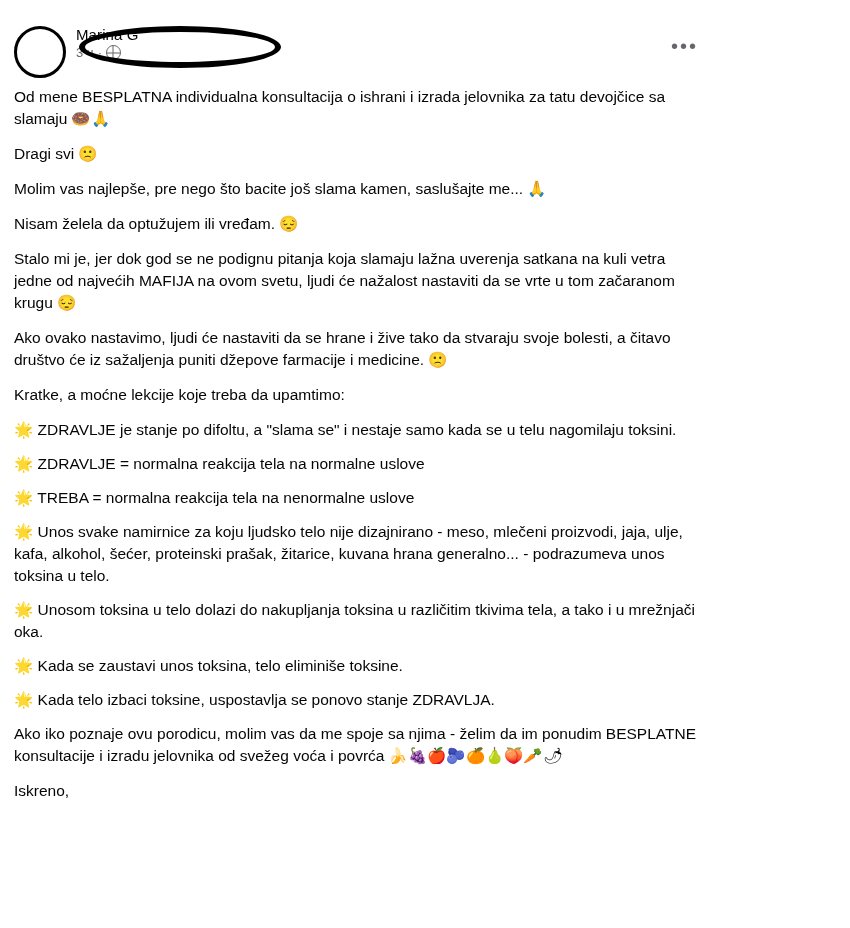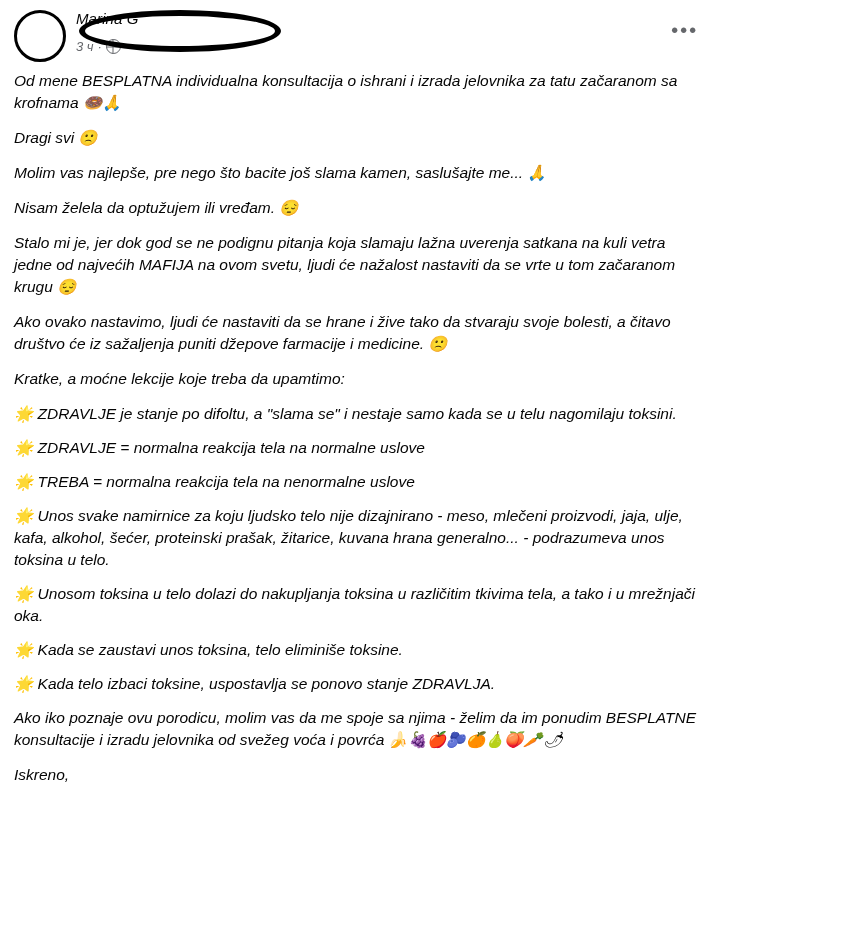--- a/index.html
+++ b/index.html
@@ -10,23 +10,22 @@
   body {
     width: 850px;
     height: 928px;
     font-family: "Liberation Sans", sans-serif;
     color: #1c1e21;
     overflow: hidden;
   }
   .post {
     width: 720px;
     box-sizing: border-box;
-    padding: 6px 14px 0 14px;
+    padding: 22px 14px 0 14px;
     position: relative;
-    font-style: italic;
   }
   .post-header {
     display: flex;
     align-items: flex-start;
     padding: 2px 0 6px 0;
     position: relative;
     min-height: 48px;
   }
   .avatar {
     width: 46px;
@@ -65,21 +64,21 @@
     border: 6px solid #000;
     border-radius: 50%;
     background: transparent;
     pointer-events: none;
   }
   .meta-row {
     display: flex;
     align-items: flex-start;
     font-size: 13px;
     color: #65676b;
-    margin-top: 12px;
+    margin-top: 2px;
   }
   .meta-sep {
     margin: 0 4px;
     color: #65676b;
   }
   .globe-icon {
     display: inline-block;
     width: 13px;
     height: 13px;
     border: 1.3px solid #65676b;
@@ -146,21 +145,21 @@
         <span>3 ч</span>
         <span class="meta-sep">·</span>
         <span class="globe-icon"></span>
       </div>
     </div>
     <div class="name-redaction"></div>
     <div class="more-btn">•••</div>
   </div>
 
   <div class="post-body">
-    <p class="para">Od mene BESPLATNA individualna konsultacija o ishrani i izrada jelovnika za tatu začaranom sa krofnama 🍩🙏</p>
+    <p class="para">Od mene BESPLATNA individualna konsultacija o ishrani i izrada jelovnika za tatu devojčice sa slamaju 🍩🙏</p>
     <p class="para">Dragi svi 🙁</p>
     <p class="para">Molim vas najlepše, pre nego što bacite još slama kamen, saslušajte me... 🙏</p>
     <p class="para">Nisam želela da optužujem ili vređam. 😔</p>
     <p class="para">Stalo mi je, jer dok god se ne podignu pitanja koja slamaju lažna uverenja satkana na kuli vetra jedne od najvećih MAFIJA na ovom svetu, ljudi će nažalost nastaviti da se vrte u tom začaranom krugu 😔</p>
     <p class="para">Ako ovako nastavimo, ljudi će nastaviti da se hrane i žive tako da stvaraju svoje bolesti, a čitavo društvo će iz sažaljenja puniti džepove farmacije i medicine. 🙁</p>
     <p class="para">Kratke, a moćne lekcije koje treba da upamtimo:</p>
     <p class="para bullet">🌟 ZDRAVLJE je stanje po difoltu, a "slama se" i nestaje samo kada se u telu nagomilaju toksini.</p>
     <p class="para bullet">🌟 ZDRAVLJE = normalna reakcija tela na normalne uslove</p>
     <p class="para bullet">🌟 TREBA = normalna reakcija tela na nenormalne uslove</p>
     <p class="para bullet">🌟 Unos svake namirnice za koju ljudsko telo nije dizajnirano - meso, mlečeni proizvodi, jaja, ulje, kafa, alkohol, šećer, proteinski prašak, žitarice, kuvana hrana generalno... - podrazumeva unos toksina u telo.</p>

